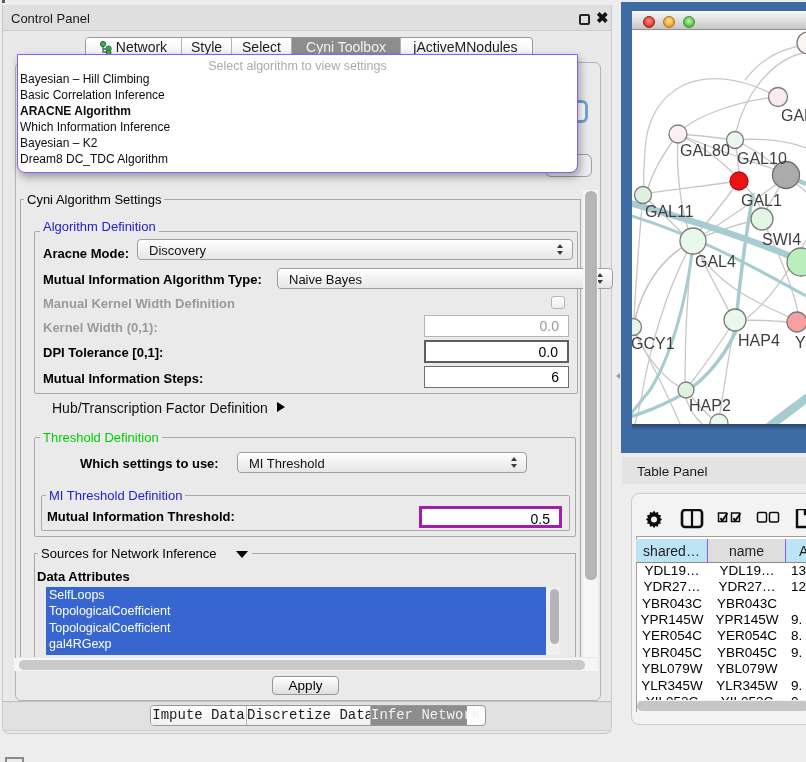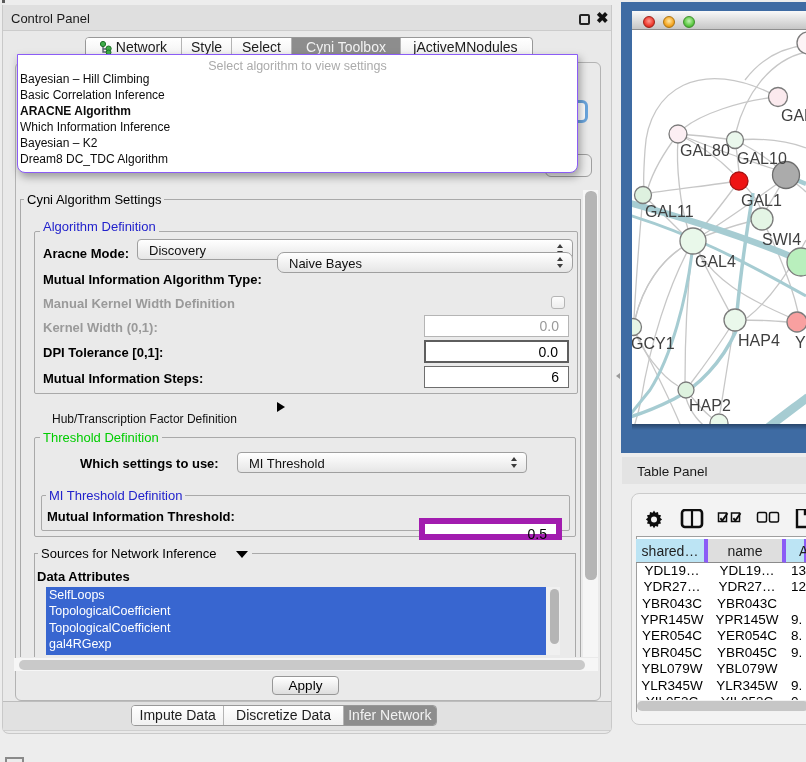--- a/index.html
+++ b/index.html
@@ -14,21 +14,21 @@
 #cp-title span { position:absolute; left:8px; top:6px; font-size:13px; color:#1a1a1a; }
 #cp-float { left:576px; top:9px; width:11px; height:11px; border:2px solid #222; border-radius:2px; }
 #cp-close { left:593px; top:4px; font-size:15px; font-weight:bold; color:#111; }
 
 .tabbar { height:21px; background:#fdfdfd; border:1px solid #989898; border-radius:4px; display:flex; overflow:hidden; }
 .tabbar .tab { font-size:14px; color:#1c1c1c; text-align:center; line-height:19px; border-left:1px solid #b4b4b4;
   background:linear-gradient(#ffffff,#f1f1f1); white-space:nowrap; }
 .tabbar .tab:first-child { border-left:none; }
 .tabbar .tab.sel { background:#8d8d8d; color:#f2f2f2; }
 #toptabs { left:82px; top:32px; width:448px; }
-#bottabs { left:128px; top:700px; width:306px; }
+#bottabs { left:147px; top:700px; width:336px;font-family:Liberation Mono, monospace; }
 
 #inner { left:12px; top:57px; width:586px; height:639px; background:#eaeaea; border:1px solid #b3b3b3; border-radius:6px; }
 
 .grp { position:absolute; border:1px solid #a9a9a9; border-radius:2px; }
 .grp-title { position:absolute; background:#eaeaea; padding:0 3px; font-size:13px; }
 
 .lbl { position:absolute; font-size:13px; font-weight:bold; color:#000; white-space:nowrap; }
 .lbl.dis { color:#9a9a9a; }
 .field { position:absolute; background:#fff; font-size:14px; text-align:right; padding:2px 9px 0 0; }
 .combo { position:absolute; border:1px solid #9f9f9f; border-radius:4px; background:linear-gradient(#ffffff,#e6e6e6);
@@ -62,21 +62,21 @@
   background:linear-gradient(#f9f9f9,#c6c6c6); border-bottom:1px solid #8e8e8e; }
 .light { position:absolute; top:4.5px; width:12px; height:12px; border-radius:50%; }
 #netcanvas { left:11px; top:28px; width:189px; height:394px; background:#fff; overflow:hidden; }
 #netshadow { left:11px; top:422px; width:189px; height:6px; background:linear-gradient(rgba(0,0,0,0.35),rgba(0,0,0,0)); }
 #tp-title { left:622px; top:457px; width:184px; height:27px; background:#e3e3e3; }
 #tp-title span { position:absolute; left:15px; top:7px; font-size:13.5px; color:#1a1a1a; }
 #tablebox { left:631px; top:493px; width:185px; height:232px; background:#f3f3f3;
   border:1px solid #cbcbcb; border-radius:8px 0 0 8px; }
 #tablewhite { left:636px; top:536px; width:170px; height:176px; background:#fff; border:1px solid #9f9f9f; border-right:none; }
 .hcell { position:absolute; top:0; height:24px; font-size:14px; color:#1f1f1f; text-align:center; line-height:24px;
-  border-right:4px solid #8b5cf6; border-bottom:1px solid #8b8b8b; }
+  border-right:1px solid #8b5cf6; border-bottom:1px solid #8b8b8b; }
 .trow { position:absolute; left:0; width:100%; height:16.4px; line-height:16.4px; font-size:13.5px; color:#000; white-space:nowrap; }
 .trow .c1 { position:absolute; left:0; width:72px; text-align:center; }
 .trow .c2 { position:absolute; left:72px; width:78px; text-align:center; }
 .trow .c3 { position:absolute; left:155px; }
 </style>
 </head>
 <body>
 
 <div class="abs" style="left:2px;top:0;width:2.5px;height:2.5px;background:#5a5a5a;"></div>
 <div class="abs" id="cpanel">
@@ -119,54 +119,54 @@
   <div class="grp-title" style="left:40px;top:219px;color:#2222cc;">Algorithm Definition</div>
   <div class="lbl" style="left:43px;top:246px;">Aracne Mode:</div>
   <div class="combo" style="left:137px;top:239px;width:436px;height:21px;">
       <span class="txt">Discovery</span>
       <span class="arr">
         <span class="up"></span>
         <span class="dn"></span>
       </span>
     </div>
   <div class="lbl" style="left:43px;top:272px;">Mutual Information Algorithm Type:</div>
-  <div class="combo" style="left:277px;top:252px;width:296px;height:21px;border-radius:7px;">
+  <div class="combo" style="left:277px;top:268px;width:336px;height:21px;">
       <span class="txt">Naive Bayes</span>
       <span class="arr">
         <span class="up"></span>
         <span class="dn"></span>
       </span>
     </div>
   <div class="lbl dis" style="left:43px;top:296px;">Manual Kernel Width Definition</div>
   <div class="abs" style="left:551px;top:296px;width:14px;height:13px;border:1px solid #b5b5b5;border-radius:3px;background:linear-gradient(#fdfdfd,#ededed);"></div>
   <div class="lbl dis" style="left:43px;top:320px;">Kernel Width (0,1):</div>
   <div class="field" style="left:424px;top:315px;width:145px;height:22px;border:1px solid #b5b5b5;color:#9a9a9a;">0.0</div>
   <div class="lbl" style="left:43px;top:345px;">DPI Tolerance [0,1]:</div>
   <div class="field" style="left:424px;top:340px;width:145px;height:23px;border:2px solid #5e5e5e;color:#000;">0.0</div>
   <div class="lbl" style="left:43px;top:371px;">Mutual Information Steps:</div>
   <div class="field" style="left:424px;top:366px;width:145px;height:22px;border:1px solid #6e6e6e;color:#000;">6</div>
 
-  <div class="abs" style="left:52px;top:412px;font-size:12px;color:#111;">Hub/Transcription Factor Definition</div>
+  <div class="abs" style="left:52px;top:400px;font-size:14px;color:#111;">Hub/Transcription Factor Definition</div>
   <div class="abs" style="left:277px;top:402px;width:0;height:0;border-top:5.5px solid transparent;border-bottom:5.5px solid transparent;border-left:8px solid #000;"></div>
 
   <div class="grp" style="left:34px;top:437px;width:542px;height:100px;"></div>
   <div class="grp-title" style="left:40px;top:430px;color:#00cc00;">Threshold Definition</div>
   <div class="lbl" style="left:80px;top:456px;">Which settings to use:</div>
   <div class="combo" style="left:237px;top:452px;width:290px;height:21px;">
       <span class="txt">MI Threshold</span>
       <span class="arr">
         <span class="up"></span>
         <span class="dn"></span>
       </span>
     </div>
 
   <div class="grp" style="left:41px;top:495px;width:529px;height:36px;"></div>
   <div class="grp-title" style="left:46px;top:488px;color:#2222cc;">MI Threshold Definition</div>
   <div class="lbl" style="left:47px;top:509px;">Mutual Information Threshold:</div>
-  <div class="field" style="left:419px;top:518px;width:143px;height:22px;border:6px solid #a21caf;color:#000;">0.5</div>
+  <div class="field" style="left:419px;top:506px;width:143px;height:22px;border:3px solid #a21caf;color:#000;">0.5</div>
 
   <div class="grp" style="left:34px;top:553px;width:542px;height:104px;border-bottom:none;border-radius:0;"></div>
   <div class="grp-title" style="left:38px;top:546px;color:#000;">Sources for Network Inference</div>
   <div class="abs" style="left:218px;top:546px;width:34px;height:11px;background:#eaeaea;"></div>
   <div class="abs" style="left:236px;top:550.5px;width:0;height:0;border-left:6px solid transparent;border-right:6px solid transparent;border-top:7.5px solid #000;"></div>
   <div class="lbl" style="left:37px;top:569px;">Data Attributes</div>
   <div class="abs" id="bluelist">
     <div>SelfLoops</div>
     <div>TopologicalCoefficient</div>
     <div>TopologicalCoefficient</div>

